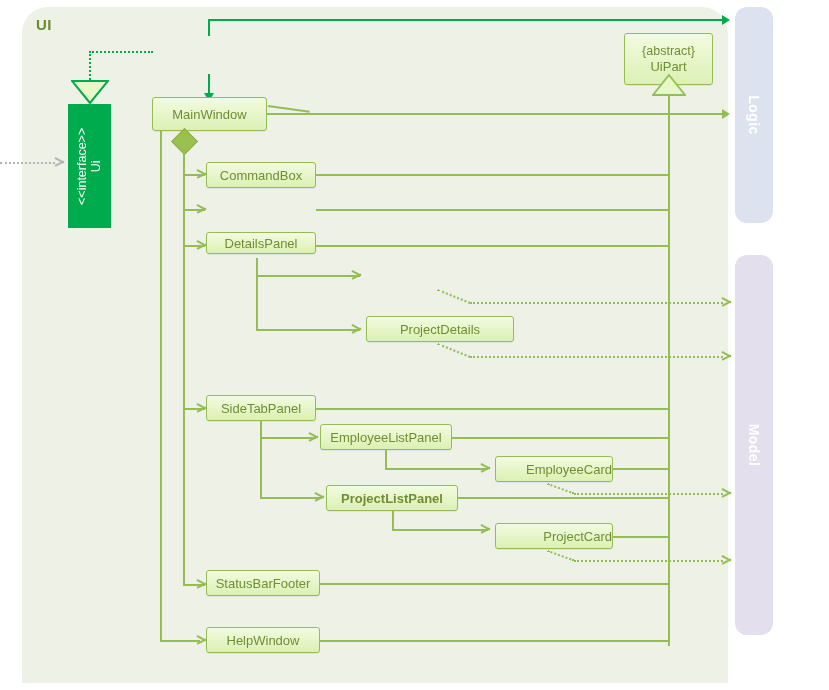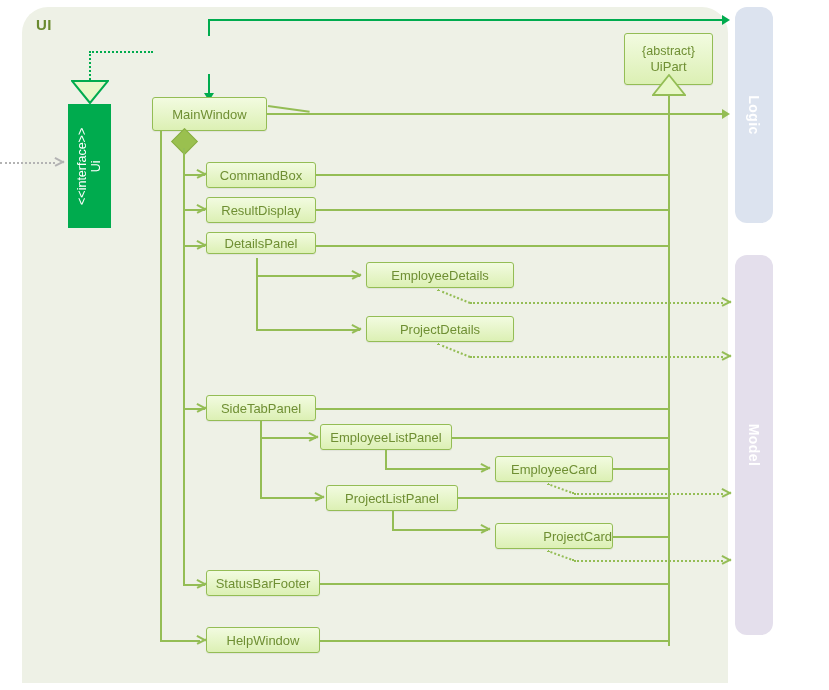--- a/index.html
+++ b/index.html
@@ -218,41 +218,35 @@
 
   <div class="ln h" style="left:183px; top:174px; width:22px;"></div>
   <div class="vee" style="left:197px; top:169px;"></div>
   <div class="cls" style="left:206px; top:162px; width:110px; height:26px;">
     <span>CommandBox</span>
   </div>
   <div class="ln h" style="left:316px; top:174px; width:353px;"></div>
 
   <div class="ln h" style="left:183px; top:209px; width:22px;"></div>
   <div class="vee" style="left:197px; top:204px;"></div>
-  <div class="cls" style="left:206px; top:197px; width:110px; height:26px;">
-    <span>ResultDisplay</span>
-  </div>
   <div class="ln h" style="left:316px; top:209px; width:353px;"></div>
 
   <div class="ln h" style="left:183px; top:245px; width:22px;"></div>
   <div class="vee" style="left:197px; top:240px;"></div>
   <div class="cls" style="left:206px; top:232px; width:110px; height:22px;">
     <span>DetailsPanel</span>
   </div>
   <div class="ln h" style="left:316px; top:245px; width:353px;"></div>
 
   <div class="ln v" style="left:256px; top:258px; height:72px;"></div>
   <div class="ln h" style="left:256px; top:275px; width:104px;"></div>
   <div class="vee" style="left:352px; top:270px;"></div>
   <div class="ln h" style="left:256px; top:329px; width:104px;"></div>
   <div class="vee" style="left:352px; top:324px;"></div>
 
-  <div class="cls" style="left:366px; top:262px; width:148px; height:26px;">
-    <span>EmployeeDetails</span>
-  </div>
   <div class="dot-diag" style="left:438px; top:289px; width:35px; transform:rotate(22deg);"></div>
   <div class="dot-h" style="left:470px; top:302px; width:253px;"></div>
   <div class="vee" style="left:722px; top:297px;"></div>
 
   <div class="cls" style="left:366px; top:316px; width:148px; height:26px;">
     <span>ProjectDetails</span>
   </div>
   <div class="dot-diag" style="left:438px; top:343px; width:35px; transform:rotate(22deg);"></div>
   <div class="dot-h" style="left:470px; top:356px; width:253px;"></div>
   <div class="vee" style="left:722px; top:351px;"></div>
@@ -271,29 +265,29 @@
   <div class="vee" style="left:315px; top:492px;"></div>
 
   <div class="cls" style="left:320px; top:424px; width:132px; height:26px;">
     <span>EmployeeListPanel</span>
   </div>
   <div class="ln h" style="left:452px; top:437px; width:217px;"></div>
   <div class="ln v" style="left:385px; top:450px; height:19px;"></div>
   <div class="ln h" style="left:385px; top:468px; width:103px;"></div>
   <div class="vee" style="left:481px; top:463px;"></div>
 
-  <div class="cls" style="left:495px; top:456px; width:118px; height:26px;">
+  <div class="cls" style="left:495px; top:456px; width:118px; height:26px;justify-content:flex-end;">
     <span>EmployeeCard</span>
   </div>
   <div class="ln h" style="left:613px; top:468px; width:56px;"></div>
   <div class="dot-diag" style="left:548px; top:483px; width:28px; transform:rotate(20deg);"></div>
   <div class="dot-h" style="left:574px; top:493px; width:149px;"></div>
   <div class="vee" style="left:722px; top:488px;"></div>
 
-  <div class="cls" style="left:326px; top:485px; width:132px; height:26px;">
+  <div class="cls" style="left:326px; top:485px; width:132px; height:26px;font-weight:bold;">
     <span>ProjectListPanel</span>
   </div>
   <div class="ln h" style="left:458px; top:497px; width:211px;"></div>
   <div class="ln v" style="left:392px; top:511px; height:19px;"></div>
   <div class="ln h" style="left:392px; top:529px; width:96px;"></div>
   <div class="vee" style="left:481px; top:524px;"></div>
 
   <div class="cls" style="left:495px; top:523px; width:118px; height:26px;justify-content:flex-end;">
     <span>ProjectCard</span>
   </div>

